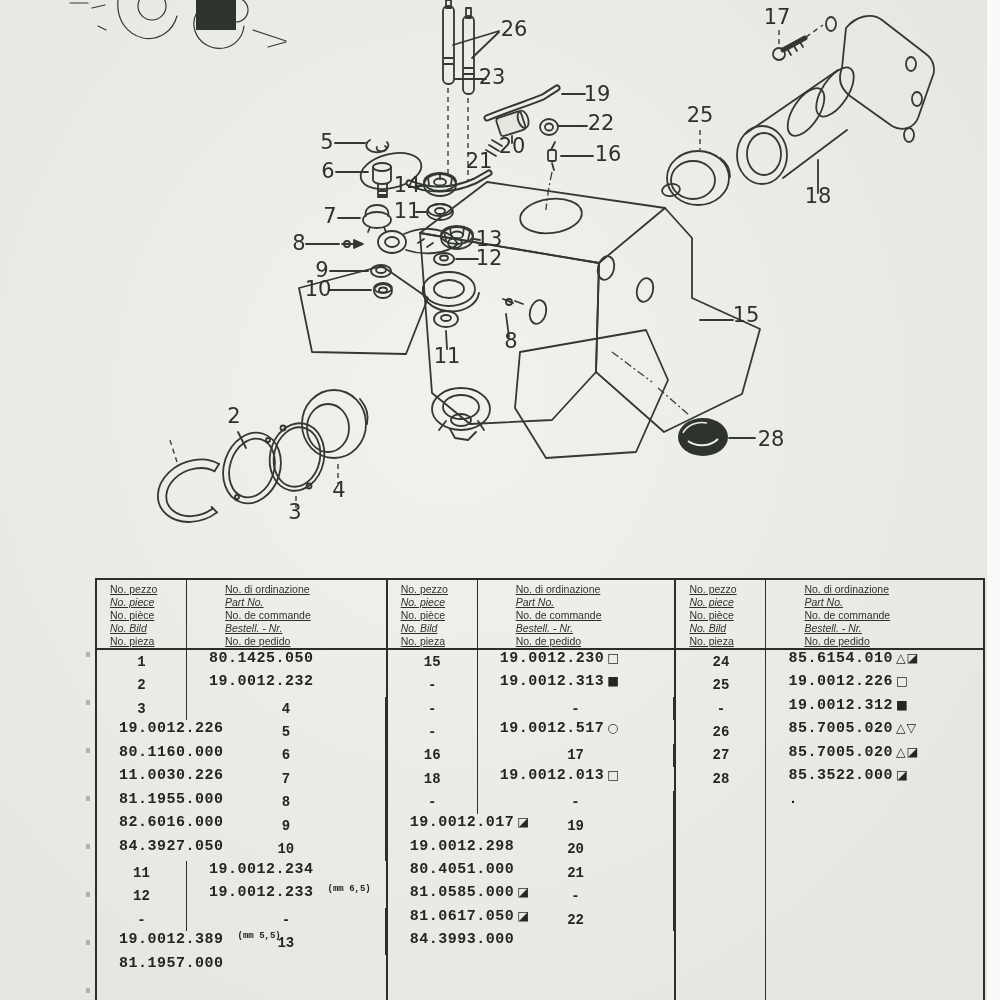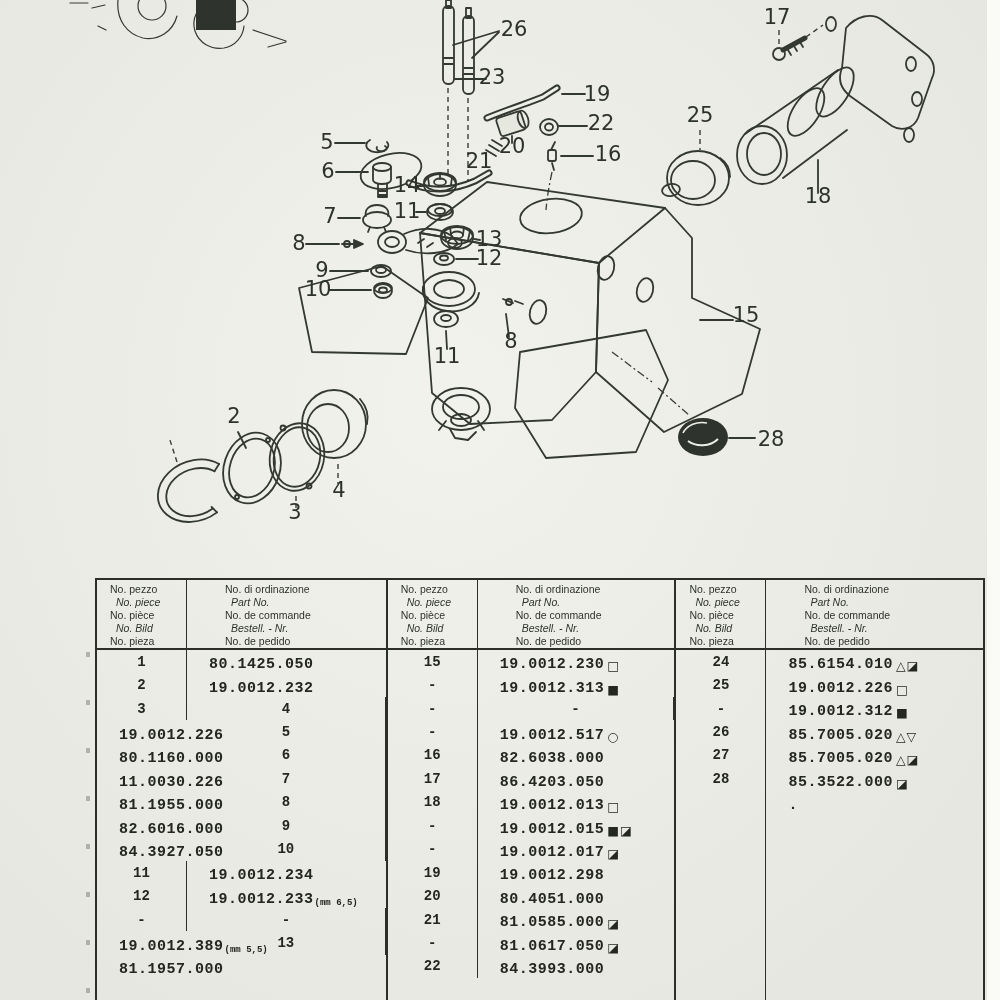--- a/index.html
+++ b/index.html
@@ -25,33 +25,33 @@
   
   .ptable{
     position:absolute;left:95px;top:578px;width:890px;height:430px;
     border:2.4px solid #2c2f29;border-bottom:none;display:flex;box-sizing:border-box;
     background:transparent;
   }
   .pair{display:flex;flex-direction:column;box-sizing:border-box;}
   .pair[data-pair="0"]{width:290px;}
   .pair[data-pair="1"]{width:290px;border-left:2px solid #2c2f29;}
   .pair[data-pair="2"]{width:310px;border-left:2px solid #2c2f29;}
-  .phead{display:grid;grid-template-columns:90px 1fr;border-bottom:2.2px solid #2c2f29;height:70px;box-sizing:border-box;}
+  .phead{display:grid;grid-template-columns:90px 1fr;border-bottom:2.2px solid #2c2f29;height:70px;box-sizing:border-box;text-decoration:underline;}
   .hcell{font-size:10.5px;line-height:13px;padding-top:3px;color:#2e322d;}
   .hno{padding-left:13px;border-right:1.7px solid #2c2f29;box-sizing:border-box;}
   .hpart{padding-left:38px;}
-  .it{font-style:italic;margin-left:6px;}
+  .it{font-style:italic;}
   .prows{display:grid;grid-template-columns:90px 1fr;grid-auto-rows:23.45px;}
   .cno{display:flex;align-items:center;justify-content:center;
     font-family:"Liberation Mono",monospace;font-size:14px;font-weight:bold;
     border-right:1.7px solid #2c2f29;box-sizing:border-box;color:#23271f;}
-  .cpart{display:flex;align-items:flex-end;padding-left:22px;
+  .cpart{display:flex;align-items:flex-start;padding-left:22px;
     font-family:"Liberation Mono",monospace;font-size:15px;font-weight:bold;
     letter-spacing:.5px;color:#23271f;white-space:nowrap;}
-  .sfx{font-size:9px;font-weight:bold;letter-spacing:0;margin-left:1px;}
+  .sfx{font-size:9px;font-weight:bold;letter-spacing:0;margin-left:14px;}
   .sym{font-family:"DejaVu Sans",sans-serif;font-size:12.5px;font-weight:normal;margin-left:3px;letter-spacing:1px;}
 </style>
 </head>
 <body>
 
 <div class="paper-shade"></div>
 <div class="edge-strip"></div>
 <div class="margin-marks"></div>
 
 <svg class="diagram" width="1000" height="578" viewBox="0 0 1000 578">
@@ -402,37 +402,27 @@
           <span class="sym">■</span>
         </div>
         <div class="cno">-</div>
         <div class="cno">-</div>
         <div class="cno">-</div>
         <div class="cpart">
           <span>19.0012.517</span>
           <span class="sym">○</span>
         </div>
         <div class="cno">16</div>
-        <div class="cpart">
-          <span>82.6038.000</span>
-        </div>
         <div class="cno">17</div>
-        <div class="cpart">
-          <span>86.4203.050</span>
-        </div>
         <div class="cno">18</div>
         <div class="cpart">
           <span>19.0012.013</span>
           <span class="sym">□</span>
         </div>
         <div class="cno">-</div>
-        <div class="cpart">
-          <span>19.0012.015</span>
-          <span class="sym">■◪</span>
-        </div>
         <div class="cno">-</div>
         <div class="cpart">
           <span>19.0012.017</span>
           <span class="sym">◪</span>
         </div>
         <div class="cno">19</div>
         <div class="cpart">
           <span>19.0012.298</span>
         </div>
         <div class="cno">20</div>

